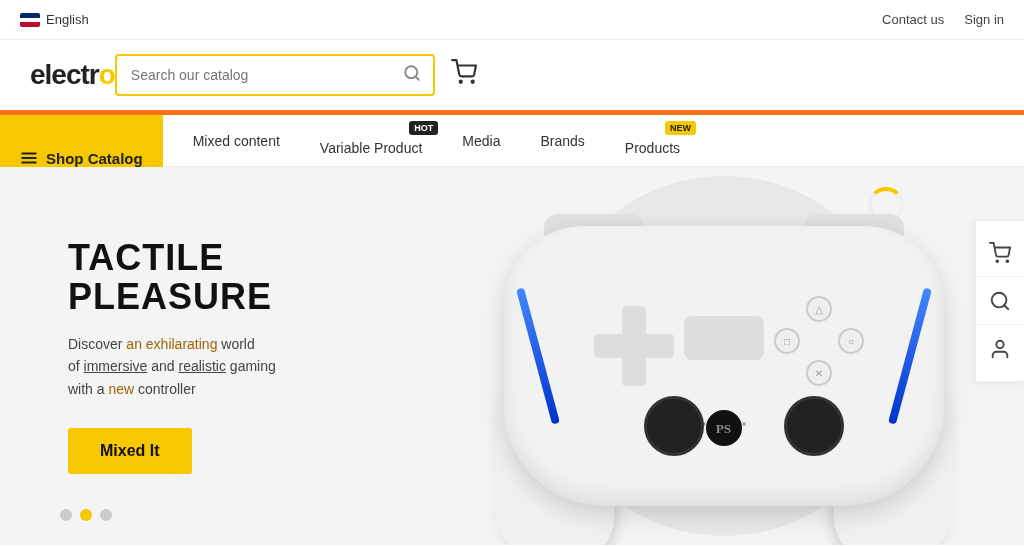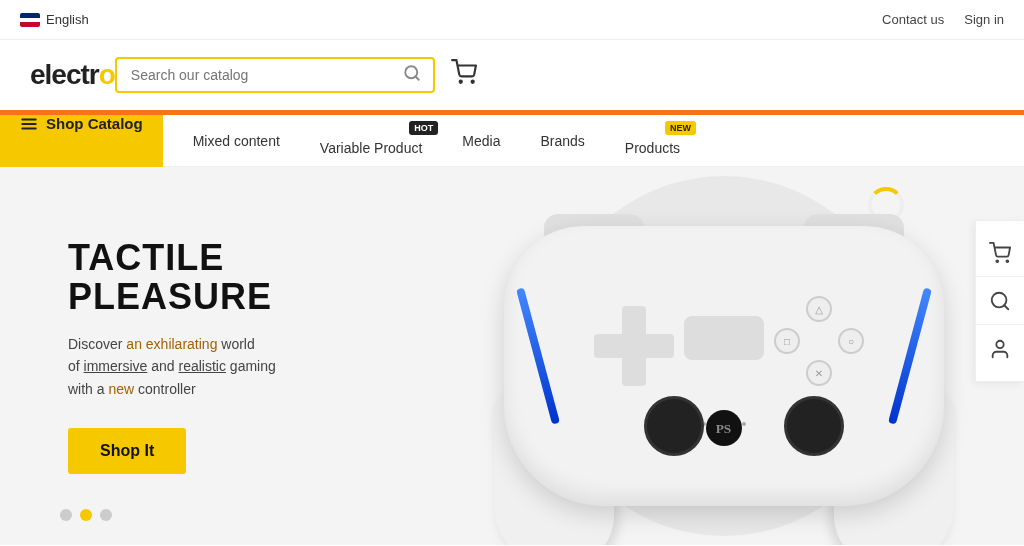--- a/index.html
+++ b/index.html
@@ -61,21 +61,21 @@
     }
     .logo span { color: #f5c800; }
     .logo .dot { color: #f5c800; }
 
     .search-bar {
       display: flex;
       align-items: center;
       border: 2px solid #f5c800;
       border-radius: 4px;
       width: 320px;
-      height: 36px;
+      height: 42px;
       background: #fff;
     }
     .search-bar input {
       border: none;
       outline: none;
       flex: 1;
       padding: 0 14px;
       font-size: 14px;
       color: #999;
       background: transparent;
@@ -103,21 +103,21 @@
       display: flex;
       align-items: center;
       padding: 0 0 0 0;
       border-bottom: 1px solid #eee;
     }
     .shop-catalog-btn {
       background: #f5c800;
       height: 52px;
       padding: 0 20px;
       display: flex;
-      align-items: flex-start;
+      align-items: flex-end;
       gap: 8px;
       font-size: 15px;
       font-weight: 600;
       color: #222;
       cursor: pointer;
       white-space: nowrap;
     }
     .nav-items {
       display: flex;
       align-items: center;
@@ -533,21 +533,21 @@
 
   <div class="spinner"></div>
 
   <div class="hero-content">
     <h1 class="hero-title">TACTILE PLEASURE</h1>
     <p class="hero-desc">
       Discover <span class="highlight">an exhilarating</span> world<br>
       of <span class="highlight2">immersive</span> and <span class="highlight2">realistic</span> gaming<br>
       with a <span class="highlight">new</span> controller
     </p>
-    <button class="shop-it-btn">Shop It</button>
+    <button class="shop-it-btn">Mixed It</button>
     <div class="hero-dots">
       <div class="dot-indicator"></div>
       <div class="dot-indicator active"></div>
       <div class="dot-indicator"></div>
     </div>
   </div>
 
   <div class="hero-image">
     <div class="controller-circle"></div>
 

